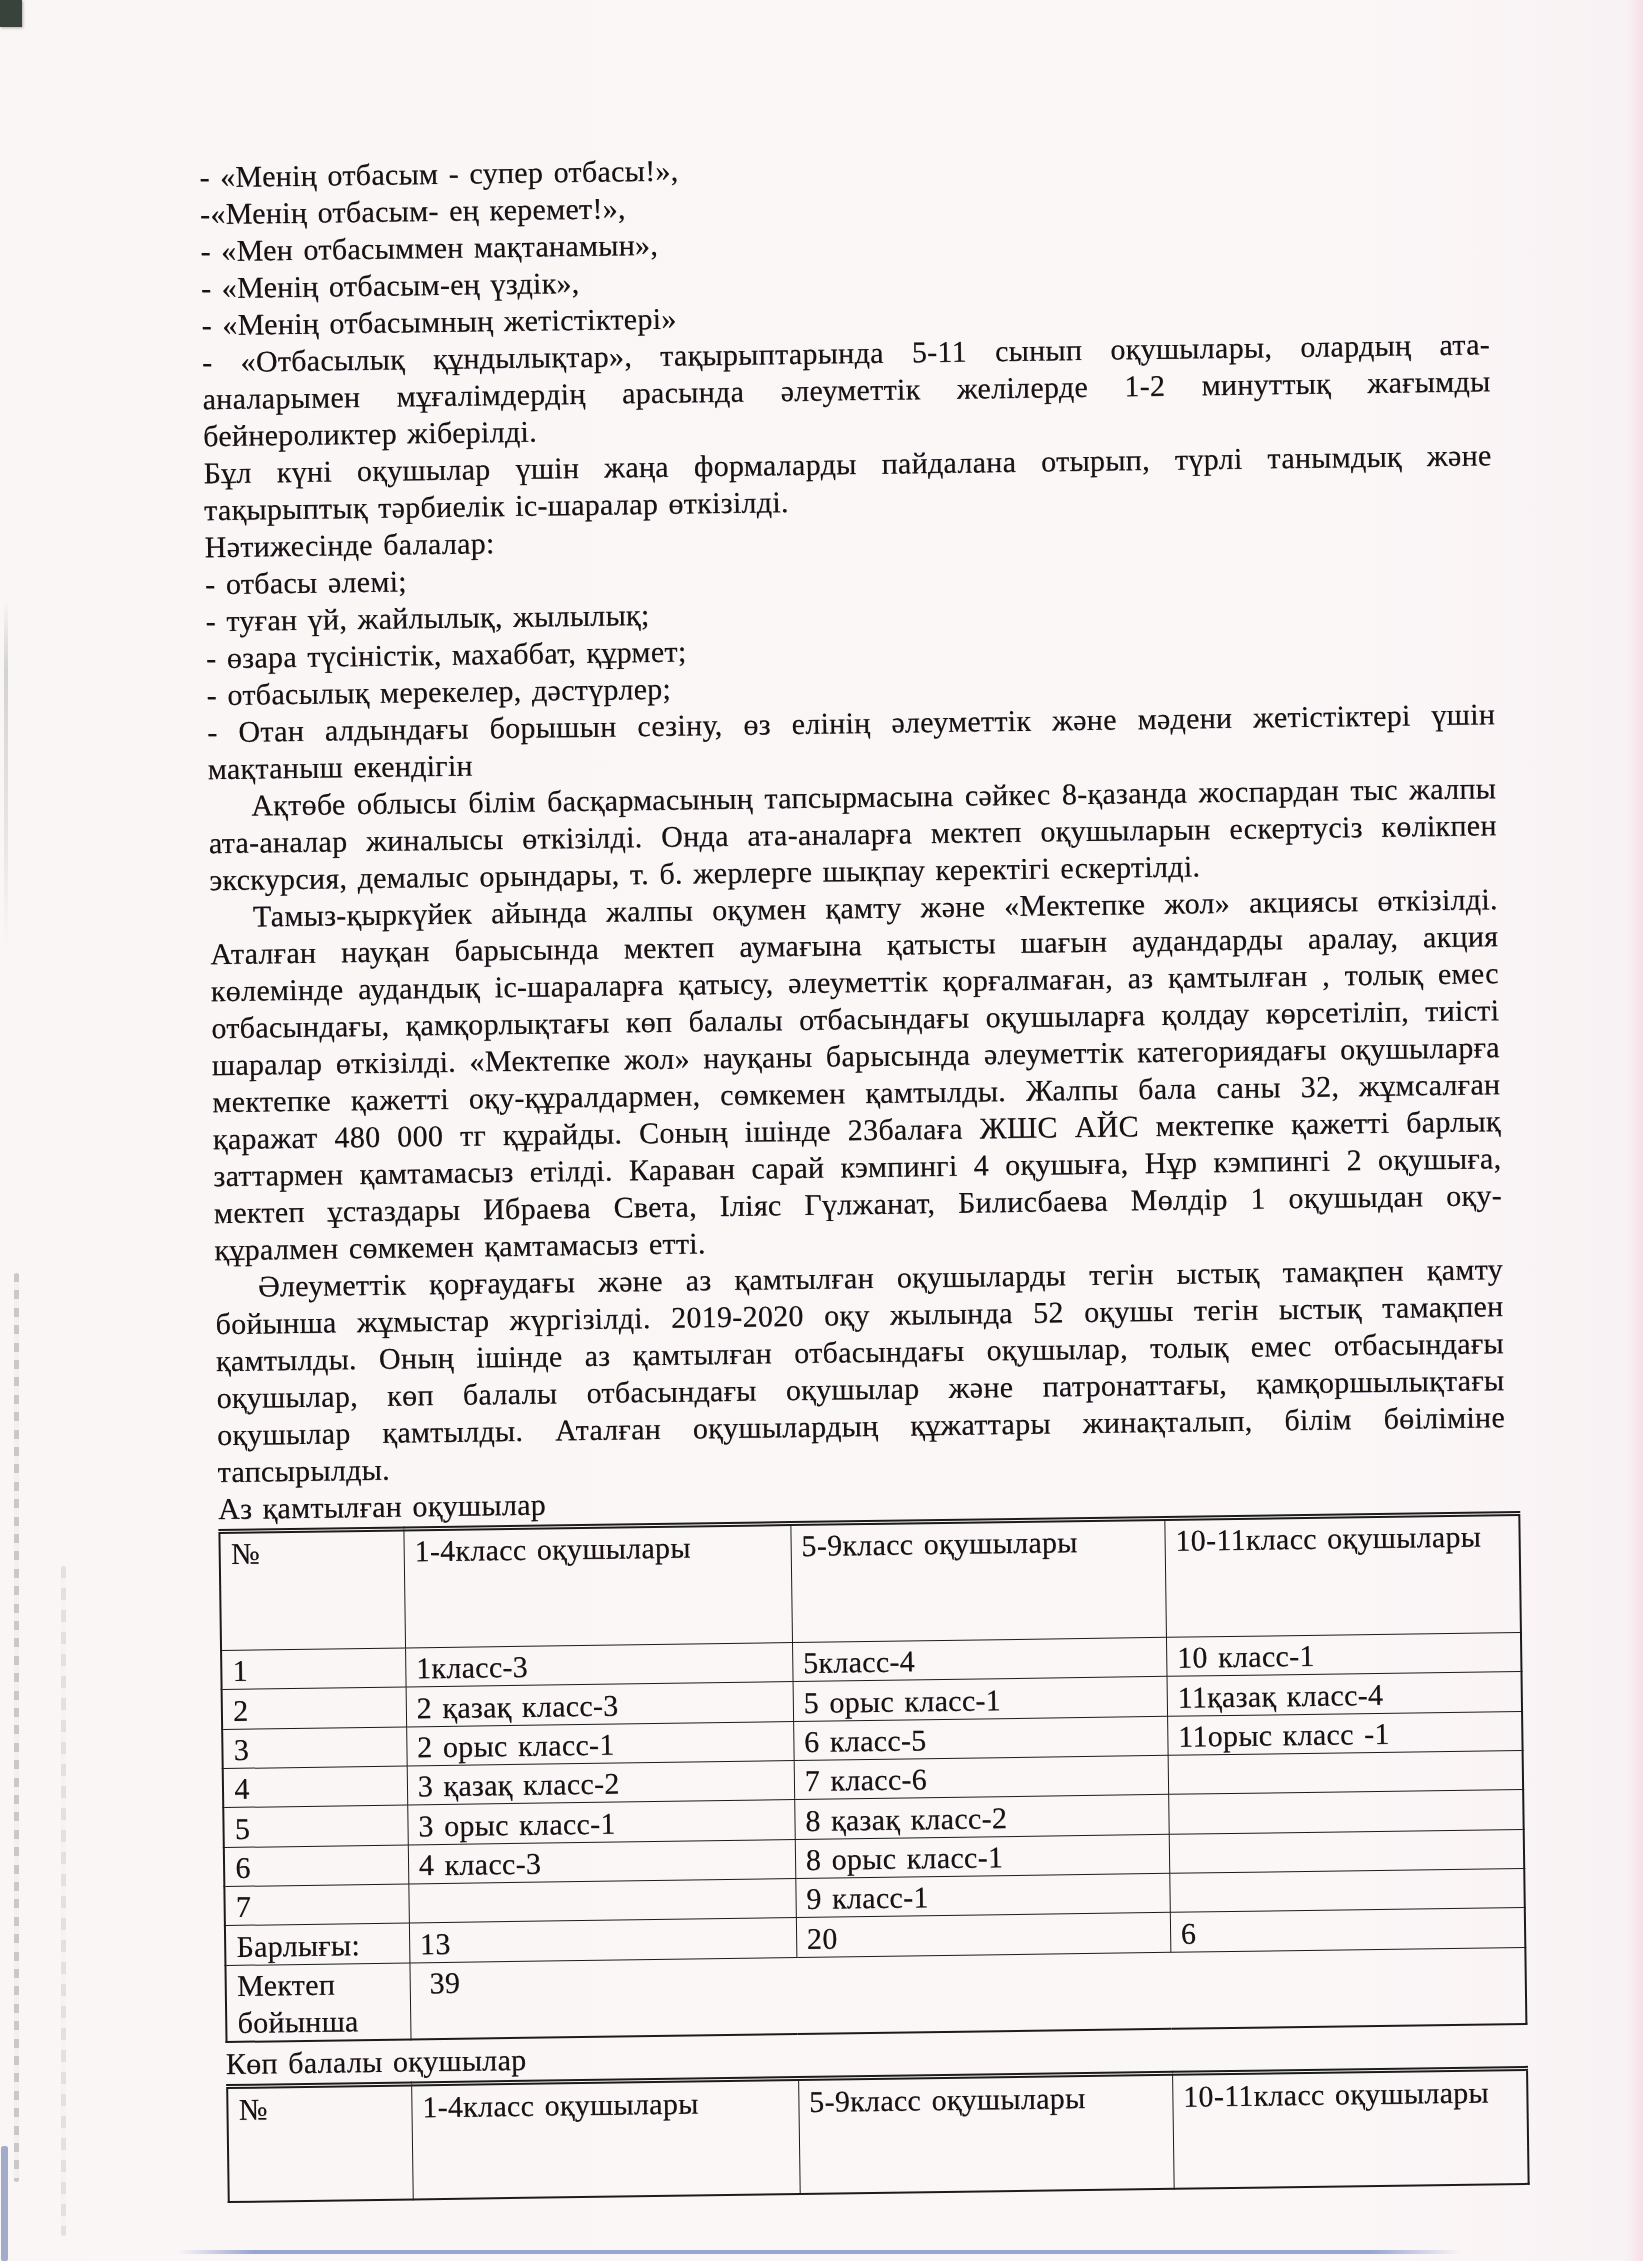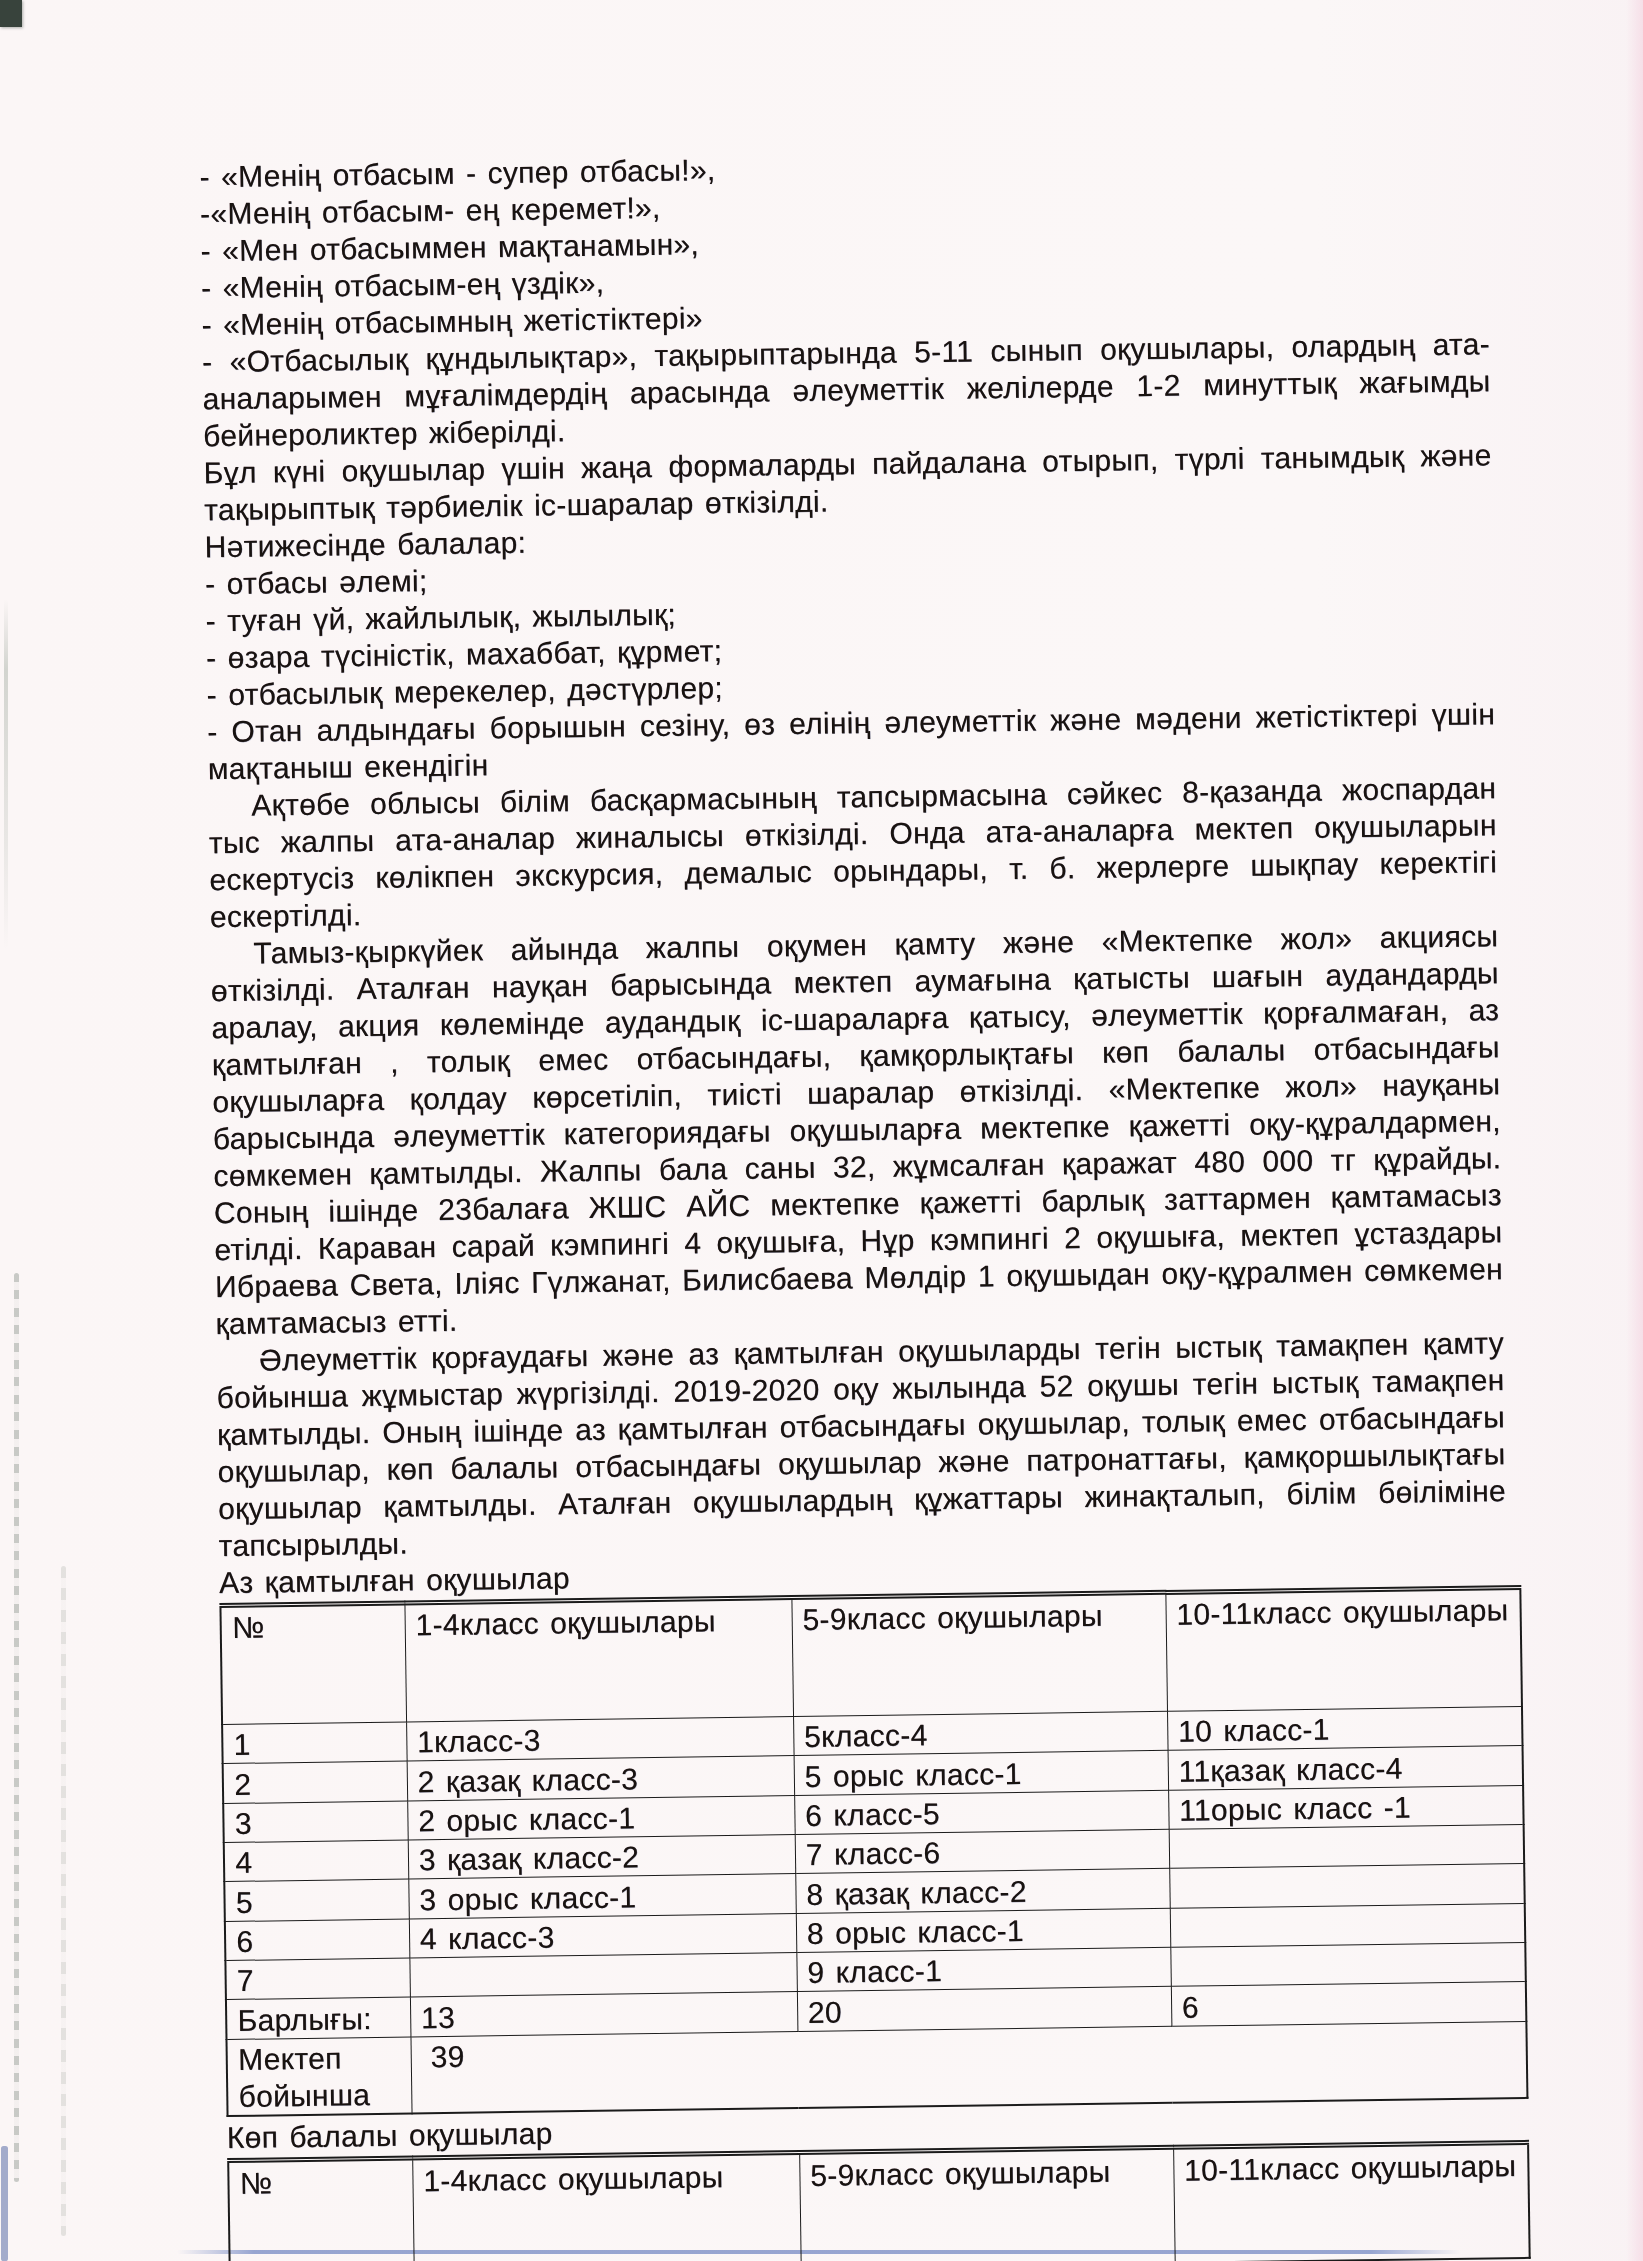--- a/index.html
+++ b/index.html
@@ -1,21 +1,21 @@
 <!DOCTYPE html>
 <html style="font-size:10.3px"><head>
 <meta charset="utf-8">
 <style>
   html,body{margin:0;padding:0;background:#e8e4e2;}
   .page{
     position:relative;
     width:1644px;height:2261px;
     background:linear-gradient(90deg,#fbf6f6 0%, #fbf7f7 80%, #f9f2f4 100%);
     overflow:hidden;
-    font-family:Liberation Sans, sans-serif;
+    font-family:Liberation Serif, serif;
     color:#181310;
   }
   .content{
     position:absolute;
     left:197px;top:161px;
     width:1288px;
     transform:rotate(-0.8deg);
     transform-origin:-197px -161px;
     font-size:30px;
     line-height:37px;

